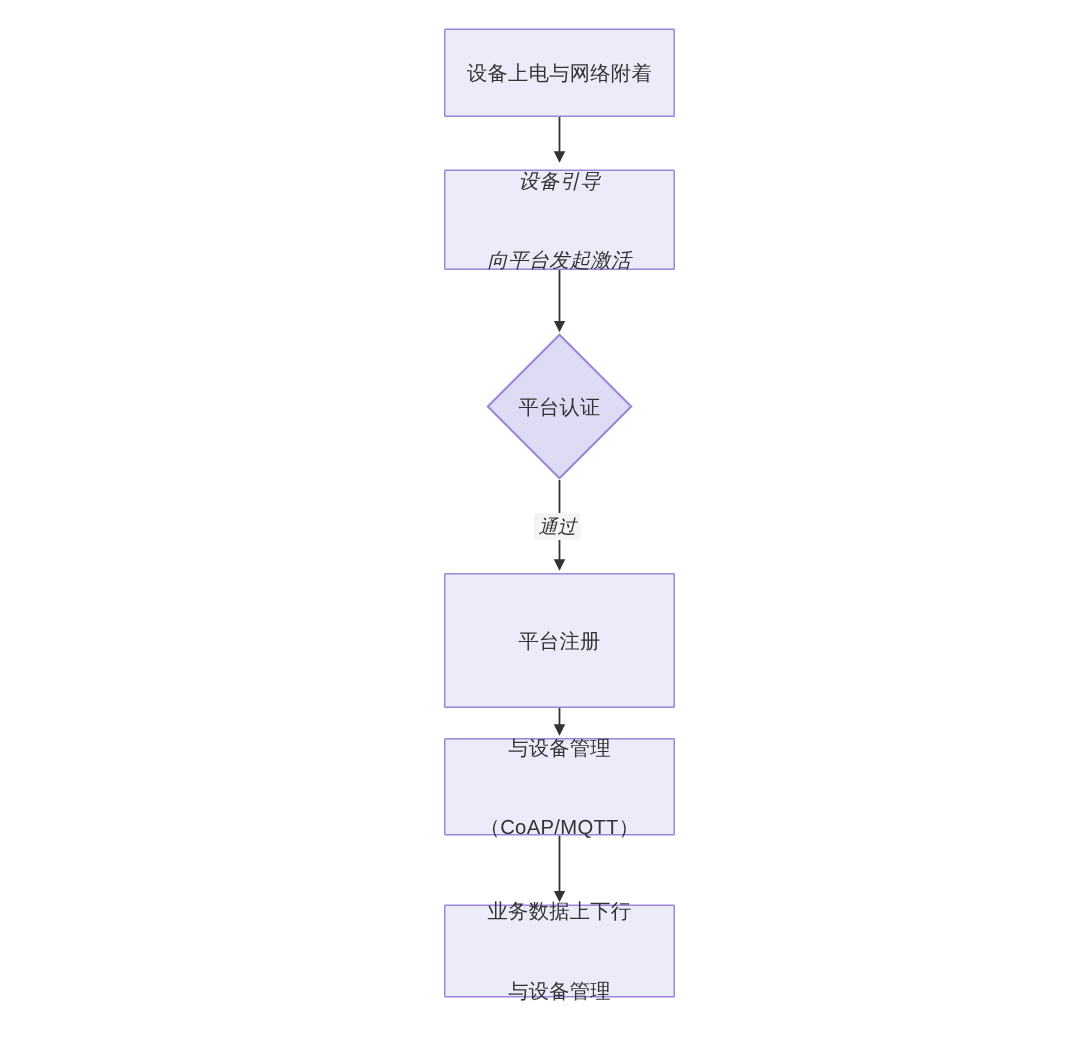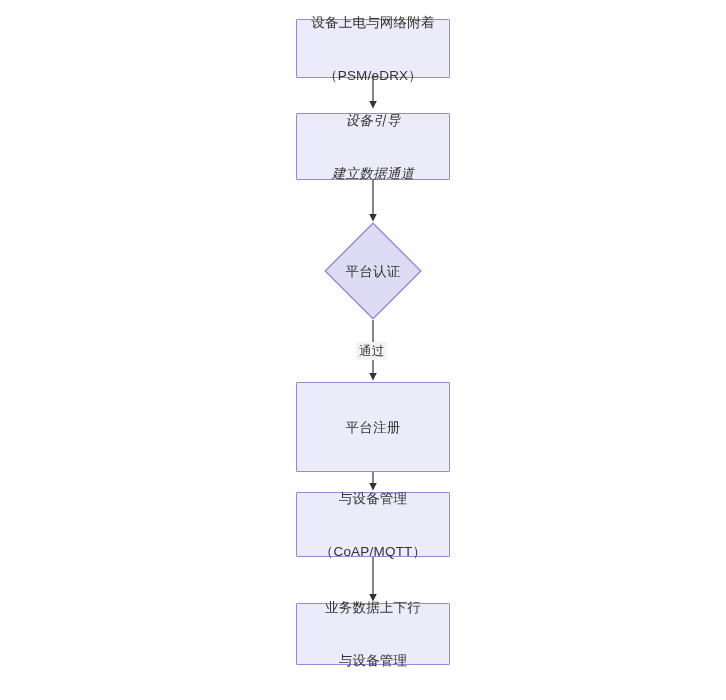--- a/index.html
+++ b/index.html
@@ -77,20 +77,21 @@
   }
   .edge-label {
     position: absolute;
     color: #333333;
     font-size: 12.5px;
     line-height: 16px;
     background: #f4f4f4;
     padding: 1px 3px;
     white-space: nowrap;
     letter-spacing: 0.2px;
+    font-style: italic;
   }
 </style>
 </head>
 <body>
 
 <div id="canvas">
 
   <svg id="edges" viewBox="0 0 726 700" width="726" height="700">
     <defs>
       <marker id="arrowhead" markerWidth="9" markerHeight="9" refX="5.2" refY="3.2" orient="auto" markerUnits="strokeWidth">
@@ -104,26 +105,25 @@
 
     <line x1="373" y1="320" x2="373" y2="379" stroke="#333333" stroke-width="1.2" marker-end="url(#arrowhead)"></line>
 
     <line x1="373" y1="452" x2="373" y2="489" stroke="#333333" stroke-width="1.2" marker-end="url(#arrowhead)"></line>
 
     <line x1="373" y1="557" x2="373" y2="600" stroke="#333333" stroke-width="1.2" marker-end="url(#arrowhead)"></line>
   </svg>
 
   <div class="node rect" style="left:296px; top:19px; width:154px; height:59px;">
     <span class="node-line">设备上电与网络附着</span>
-    <span class="node-line">（PSM/eDRX）</span>
   </div>
 
   <div class="node rect" style="left:296px; top:113px; width:154px; height:67px;font-style:italic;">
     <span class="node-line">设备引导</span>
-    <span class="node-line">建立数据通道</span>
+    <span class="node-line">向平台发起激活</span>
   </div>
 
   <div class="diamond-wrap" style="left:324px; top:222px; width:98px; height:98px;">
     <svg width="98" height="98" viewBox="0 0 98 98">
       <polygon points="49,1.2 96.8,49 49,96.8 1.2,49" fill="#dedcf5" stroke="#9b86d9" stroke-width="1.4"></polygon>
     </svg>
     <div class="diamond-label">
       <span class="node-line">平台认证</span>
     </div>
   </div>

